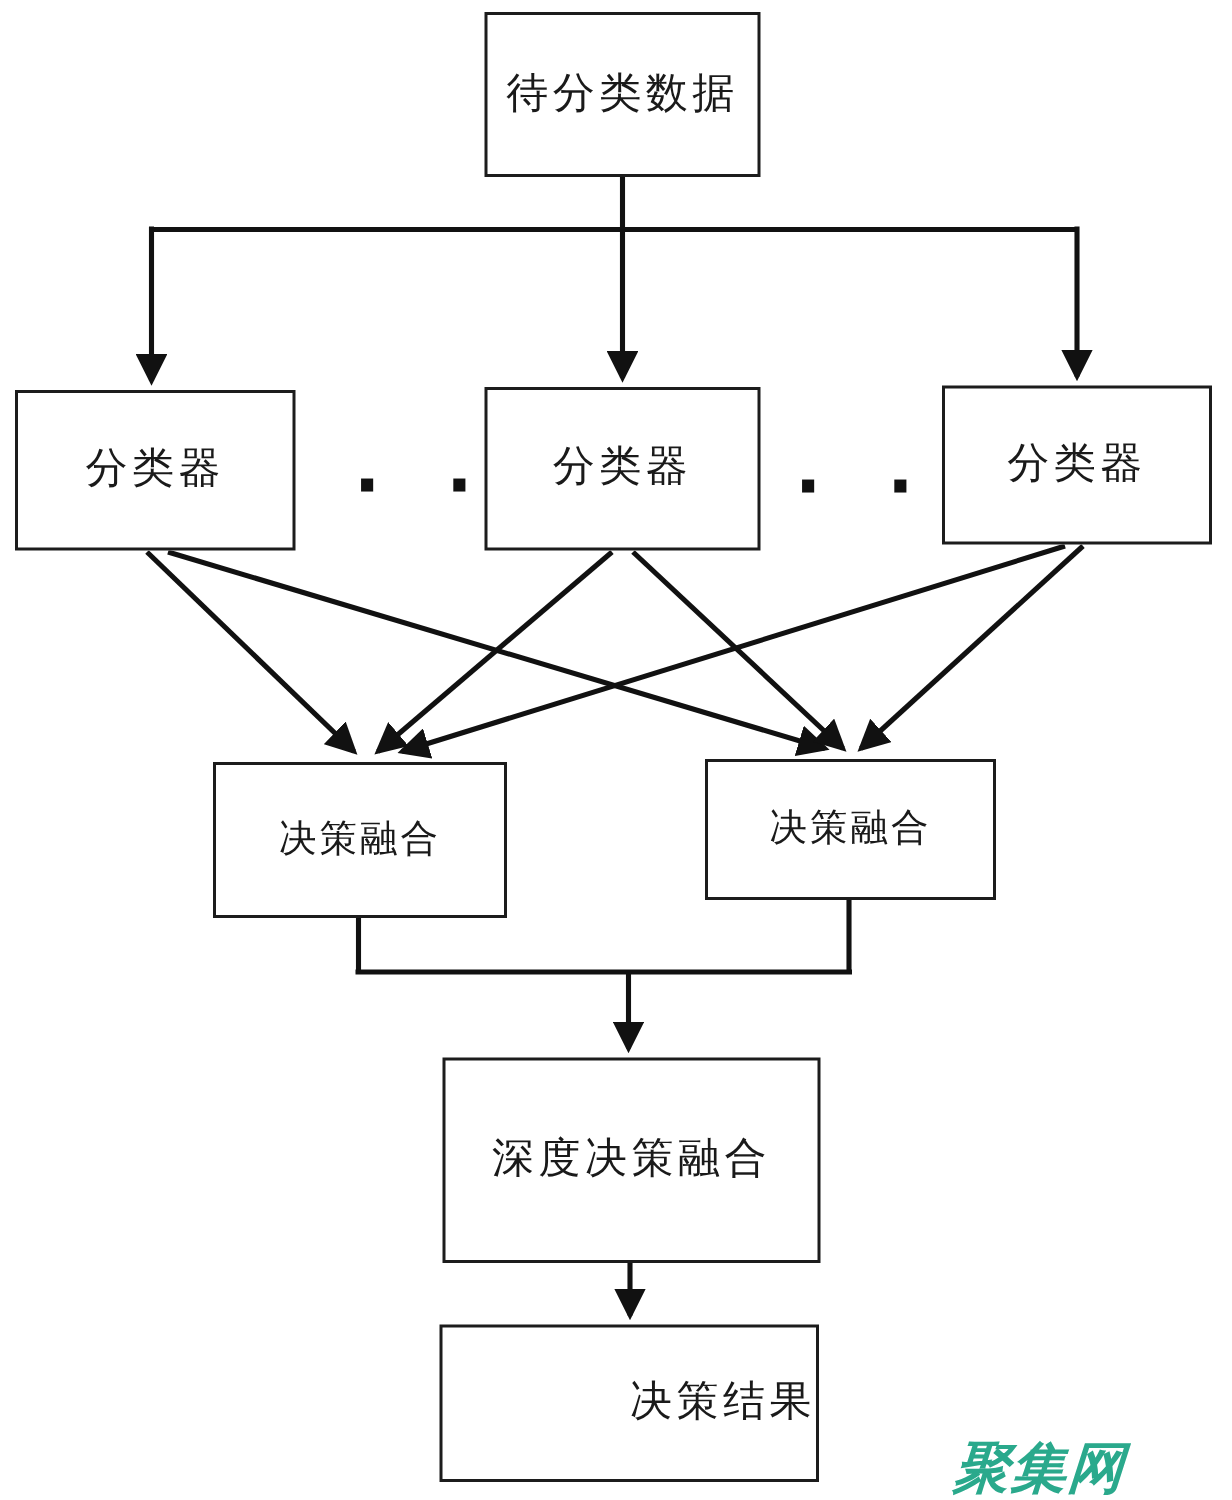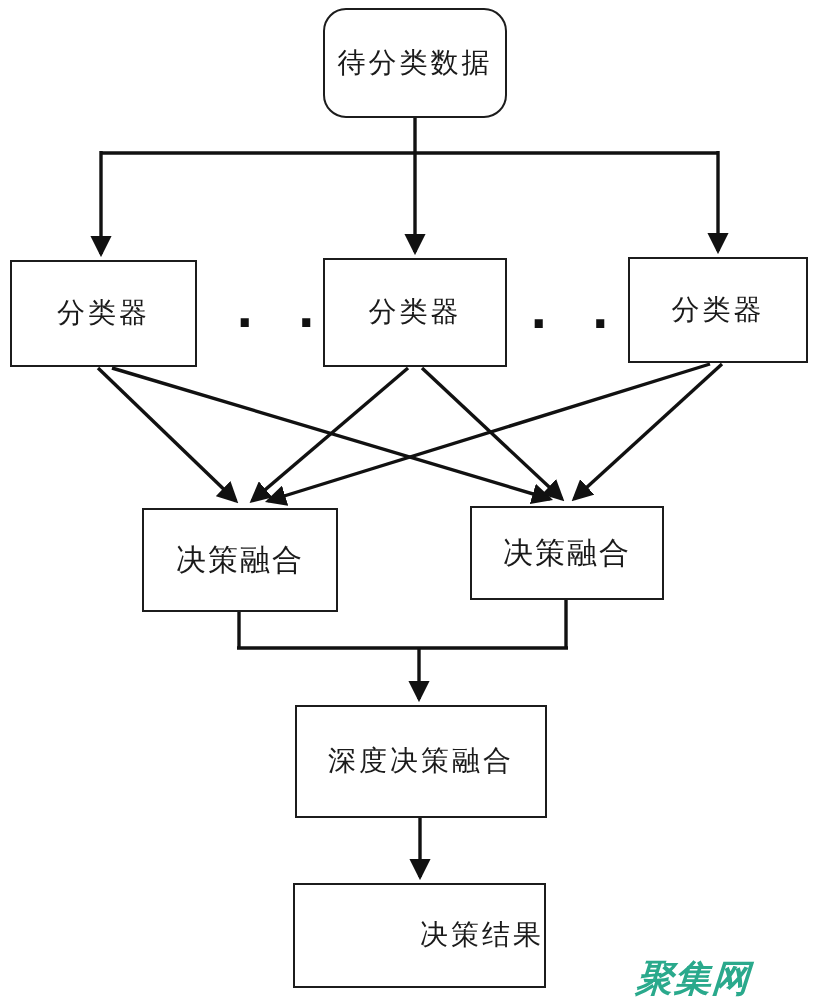--- a/index.html
+++ b/index.html
@@ -34,30 +34,30 @@
     color: #1a1a1a;
     box-sizing: border-box;
   }
   .node .lbl {
     font-size: 28px;
     letter-spacing: 3px;
     line-height: 1.45;
     white-space: nowrap;
   }
   .node .lbl.small {
-    font-size: 30px;
+    font-size: 25px;
     letter-spacing: 2px;
   }
-  #node-input        { left: 323px; top: 8px;   width: 184px; height: 110px; border-radius: 23px; }
+  #node-input        { left: 323px; top: 8px;   width: 184px; height: 110px; }
   #node-classifier-0 { left: 10px;  top: 260px; width: 187px; height: 107px; }
   #node-classifier-1 { left: 323px; top: 258px; width: 184px; height: 109px; }
   #node-classifier-2 { left: 628px; top: 257px; width: 180px; height: 106px; }
   #node-fusion-ds    { left: 142px; top: 508px; width: 196px; height: 104px; }
   #node-fusion-ent   { left: 470px; top: 506px; width: 194px; height: 94px;  }
-  #node-deep-fusion  { left: 295px; top: 705px; width: 252px; height: 113px; }
+  #node-deep-fusion  { left: 295px; top: 705px; width: 252px; height: 137px; }
   #node-result       { left: 293px; top: 883px; width: 253px; height: 105px; align-items: flex-end; }
 
   .dots {
     position: absolute;
     color: #111111;
     font-family: "DejaVu Sans", sans-serif;
     font-size: 46px;
     font-weight: bold;
     letter-spacing: 14px;
     line-height: 20px;

